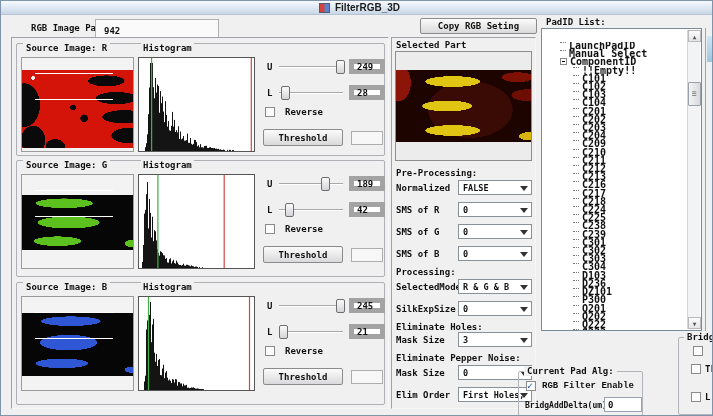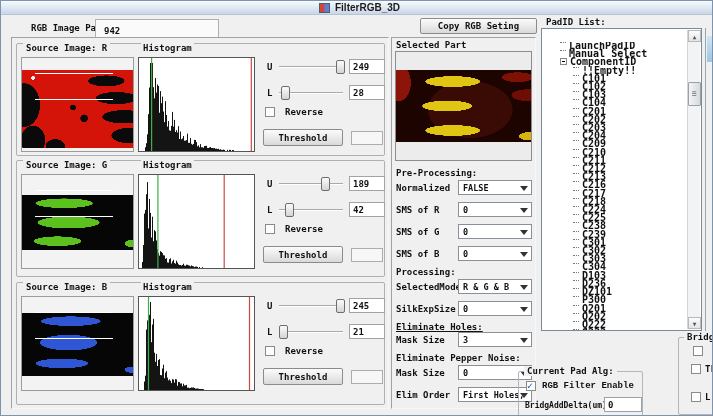--- a/index.html
+++ b/index.html
@@ -64,40 +64,40 @@
   .hist-box{position:absolute;left:121px;top:13px;width:117px;height:95px;background:#fff;border:1px solid #555;}
   .hist-box svg{display:block;width:100%;height:100%;}
   .ctrl-row{position:absolute;left:244px;width:124px;height:16px;}
   .row-u{top:15px;} .row-l{top:41px;}
   .ul-label{position:absolute;left:6px;top:3px;}
   .slider{position:absolute;left:18px;top:0;width:64px;height:16px;}
   .groove{position:absolute;left:0;right:0;top:7px;height:2px;background:#a9a9a9;border-bottom:1px solid #fff;}
   .groove-ext{position:absolute;left:18px;width:78px;height:1px;background:#c9c9c9;border-bottom:1px solid #fff;}
   .ext-u{top:29px;} .ext-l{top:55px;}
   .thumb{position:absolute;top:1px;width:9px;height:14px;border:1px solid #6e6e6e;border-radius:2px;background:linear-gradient(#fbfbfb,#d4d4d8);}
-  .val-box{position:absolute;left:88px;top:0;width:36px;height:15px;border:1px solid #a3a3a3;background:#fff;display:flex;align-items:center;padding-left:3px;}
+  .val-box{position:absolute;left:88px;top:0;width:36px;height:15px;border:5px solid #a3a3a3;background:#fff;display:flex;align-items:center;padding-left:3px;}
   .reverse-row{position:absolute;left:248px;top:63px;display:flex;align-items:center;gap:10px;}
   .threshold-row{position:absolute;left:246px;top:85px;display:flex;align-items:center;}
   .threshold-btn{width:80px;height:17px;font-size:9px;}
   .result-box{width:32px;height:14px;border:1px solid #adadad;background:#f7f7f7;margin-left:8px;}
   
   .mid-col{position:absolute;left:390px;top:36px;width:145px;height:372px;border:1px solid;border-color:#9fa3a9 #f7f7f7 #f7f7f7 #9fa3a9;}
   .sel-label{position:absolute;left:4px;top:2px;}
   .sel-img{position:absolute;left:3px;top:13px;width:137px;height:110px;background:#ececec;border:1px solid #8d8d8d;overflow:hidden;}
   .sel-content{position:absolute;left:0;right:0;top:17%;height:66%;background-color:#1e0400;background-image:
      radial-gradient(ellipse 20px 30px at 2% 18%,#8c1409 60%,transparent 61%),
      radial-gradient(ellipse 26px 8px at 90% 10%,#7e1004 60%,transparent 61%),
      radial-gradient(ellipse 30px 10px at 99% 35%,#6e0d03 60%,transparent 61%),
      radial-gradient(ellipse 46px 9px at 42% 16%,#e0c513 59%,transparent 60%),
      radial-gradient(ellipse 42px 9px at 38% 50%,#e0c513 59%,transparent 60%),
      radial-gradient(ellipse 46px 9px at 42% 84%,#e0c513 59%,transparent 60%),
      radial-gradient(ellipse 18px 7px at 99% 92%,#d8b40f 59%,transparent 60%),
      radial-gradient(ellipse 60px 40px at 55% 55%,#3a0a04 70%,transparent 71%);}
   .mid-title{position:absolute;left:4px;white-space:nowrap;}
-  .t-pre{top:130px;} .t-proc{top:229px;} .t-holes{top:284px;text-decoration:underline;} .t-pepper{top:315px;}
+  .t-pre{top:130px;} .t-proc{top:229px;} .t-holes{top:284px;} .t-pepper{top:315px;}
   .mid-rows{position:absolute;left:0;width:100%;}
   .rows-pre{top:142px;} .rows-proc{top:241px;} .rows-holes{top:294px;} .rows-pepper{top:327px;}
   .mid-row{position:relative;height:15px;margin-bottom:7px;}
   .mid-row-label{position:absolute;left:4px;top:3px;white-space:nowrap;}
   .mid-row .combo{position:absolute;left:66px;top:0;width:74px;}
   
   .padlist-label{position:absolute;left:545px;top:16px;}
   .tree-box{position:absolute;left:540px;top:27px;width:161px;height:303px;background:#fff;border:1px solid #7a8a99;overflow:hidden;}
   .tree-items{position:absolute;left:18px;top:13px;right:16px;bottom:0;overflow:hidden;}
   .tree-row{line-height:8.2px;font-size:10px;white-space:nowrap;display:flex;}

